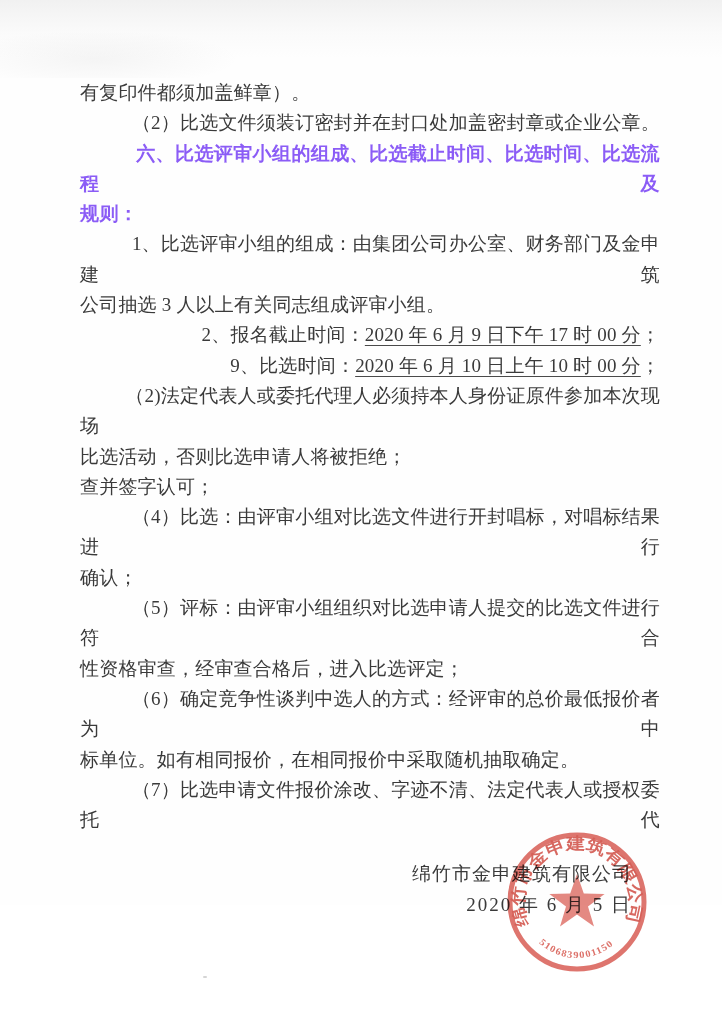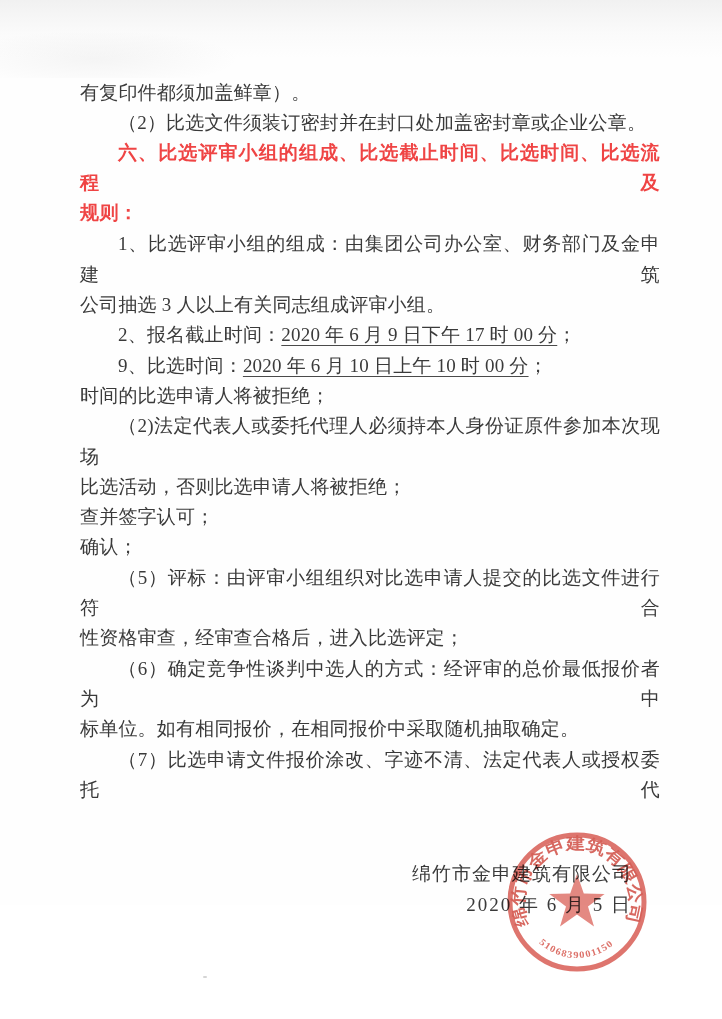--- a/index.html
+++ b/index.html
@@ -37,22 +37,22 @@
     font-size: 19px;
     letter-spacing: 0.2px;
   }
   .line {
     line-height: 30.3px;
     min-height: 30.3px;
     text-align: left;
     white-space: pre-wrap;
   }
   .line.just { text-align: justify; text-align-last: justify; }
-  .line.indent { text-indent: 2em; }
-  .line.bold { font-weight: 700; color: #ef4444; letter-spacing: 0.4px; font-family: Liberation Mono, monospace; }
+  .line.indent { text-indent: 2em; text-align: right; }
+  .line.bold { font-weight: 700; color: #8b5cf6; letter-spacing: 0.4px; }
   .u {
     text-decoration: underline;
     text-underline-offset: 4px;
     text-decoration-thickness: 1.4px;
     text-decoration-color: #4a4a4a;
   }
   .signature {
     position: absolute;
     top: 858px; right: 90px;
     text-align: right;
@@ -84,24 +84,24 @@
 
   <div class="doc-body">
       <div class="line"><span>有复印件都须加盖鲜章）。</span></div>
       <div class="line indent"><span>（2）比选文件须装订密封并在封口处加盖密封章或企业公章。</span></div>
       <div class="line bold indent just"><span>六、比选评审小组的组成、比选截止时间、比选时间、比选流程及</span></div>
       <div class="line bold"><span>规则：</span></div>
       <div class="line indent just"><span>1、比选评审小组的组成：由集团公司办公室、财务部门及金申建筑</span></div>
       <div class="line"><span>公司抽选 3 人以上有关同志组成评审小组。</span></div>
       <div class="line indent"><span>2、报名截止时间：</span><span class="u">2020 年 6 月 9 日下午 17 时 00 分</span><span>；</span></div>
       <div class="line indent"><span>9、比选时间：</span><span class="u">2020 年 6 月 10 日上午 10 时 00 分</span><span>；</span></div>
-      <div class="line"><span>时间的比选申请人将被拒绝；</span></div>
       <div class="line indent just"><span>（2)法定代表人或委托代理人必须持本人身份证原件参加本次现场</span></div>
       <div class="line"><span>比选活动，否则比选申请人将被拒绝；</span></div>
       <div class="line"><span>查并签字认可；</span></div>
+      <div class="line indent just"><span>（4）比选：由评审小组对比选文件进行开封唱标，对唱标结果进行</span></div>
       <div class="line"><span>确认；</span></div>
       <div class="line indent just"><span>（5）评标：由评审小组组织对比选申请人提交的比选文件进行符合</span></div>
       <div class="line"><span>性资格审查，经审查合格后，进入比选评定；</span></div>
       <div class="line indent just"><span>（6）确定竞争性谈判中选人的方式：经评审的总价最低报价者为中</span></div>
       <div class="line"><span>标单位。如有相同报价，在相同报价中采取随机抽取确定。</span></div>
       <div class="line indent just"><span>（7）比选申请文件报价涂改、字迹不清、法定代表人或授权委托代</span></div>
     </div>
 
   <div class="signature">
     <div class="company-line">绵竹市金申建筑有限公司</div>

